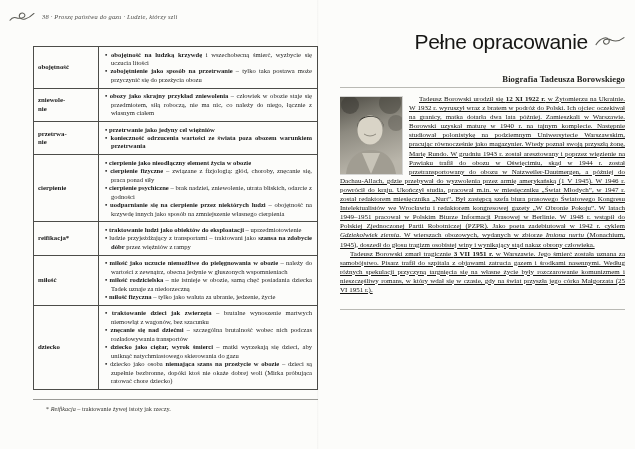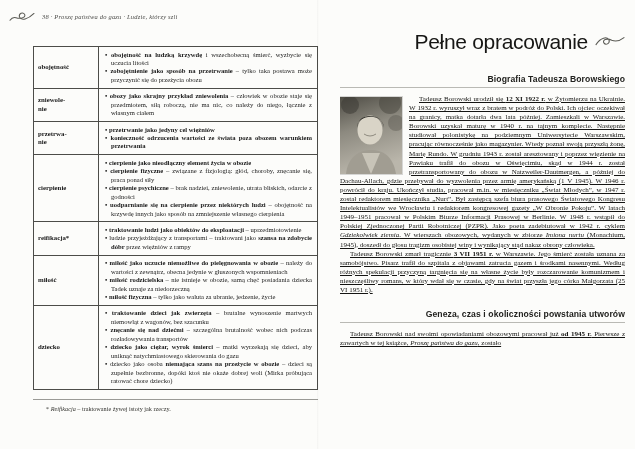--- a/index.html
+++ b/index.html
@@ -30,21 +30,21 @@
   td.desc li::before{content:"• ";font-weight:bold;}
 
   .footnote-rule{width:285px;border-top:1px solid #9a9a96;margin-top:9px;}
   .footnote{width:285px;margin-top:5px;padding-left:13px;box-sizing:border-box;}
   .footnote p{margin:0;font-size:6.2px;color:#33332f;text-indent:0;}
 
   
   .main-title{display:flex;justify-content:flex-end;align-items:center;gap:7px;
     margin:0 0 20px 0;font-family:"Liberation Sans", sans-serif;
     font-size:21px;font-weight:400;letter-spacing:-0.3px;color:#161614;}
-  .section h2{font-family:Liberation Sans, sans-serif;font-size:8.6px;font-weight:700;
+  .section h2{font-family:Liberation Serif, serif;font-size:8.6px;font-weight:700;
     text-align:right;margin:0 0 3px 0;color:#22221f;letter-spacing:0.1px;}
   .heading-rule{border-top:1px solid #b9b9b4;margin:0 0 7px 0;}
   .section-body{overflow:hidden;}
   .section-body p{margin:0;font-size:7px;line-height:1.3;text-align:justify;
     text-indent:10px;color:#141412;text-decoration:underline;}
   .section + .section{margin-top:14px;}
 
   .photo{float:left;width:62px;height:77px;margin:2px 7px 2px 0;
     box-shadow:0 0 0 1px rgba(0,0,0,0.15);}
   .photo svg{display:block;}
@@ -177,21 +177,17 @@
             <path d="M17 31 C16 17 44 15 44 31 C43 23 38 19 30 19 C22 19 18 23 17 31 Z" fill="#2e2d28"></path>
             <path d="M24 37 q6 4 12 0" stroke="#8f8b80" stroke-width="1" fill="none"></path>
           </svg>
         </div>
       <p><span>Tadeusz Borowski urodził się </span><span class="b">12 XI 1922 r.</span><span> w Żytomierzu na Ukrainie. W 1932 r. wyruszył wraz z bratem w podróż do Polski. Ich ojciec oczekiwał na granicy, matka dotarła dwa lata później. Zamieszkali w Warszawie. Borowski uzyskał maturę w 1940 r. na tajnym komplecie. Następnie studiował polonistykę na podziemnym Uniwersytecie Warszawskim, pracując równocześnie jako magazynier. Wtedy poznał swoją przyszłą żonę, Marię Rundo. W grudniu 1943 r. został aresztowany i poprzez więzienie na Pawiaku trafił do obozu w Oświęcimiu, skąd w 1944 r. został przetransportowany do obozu w Natzweiler-Dautmergen, a później do Dachau-Allach, gdzie przebywał do wyzwolenia przez armię amerykańską (1 V 1945). W 1946 r. powrócił do kraju. Ukończył studia, pracował m.in. w miesięczniku „Świat Młodych”, w 1947 r. został redaktorem miesięcznika „Nurt”. Był zastępcą szefa biura prasowego Światowego Kongresu Intelektualistów we Wrocławiu i redaktorem kongresowej gazety „W Obronie Pokoju”. W latach 1949–1951 pracował w Polskim Biurze Informacji Prasowej w Berlinie. W 1948 r. wstąpił do Polskiej Zjednoczonej Partii Robotniczej (PZPR). Jako poeta zadebiutował w 1942 r. cyklem </span><span class="i">Gdziekolwiek ziemia</span><span>. W wierszach obozowych, wydanych w zbiorze </span><span class="i">Imiona nurtu</span><span> (Monachium, 1945), doszedł do głosu tragizm osobistej winy i wynikający stąd nakaz obrony człowieka.</span></p>
           <p><span>Tadeusz Borowski zmarł tragicznie </span><span class="b">3 VII 1951 r.</span><span> w Warszawie. Jego śmierć została uznana za samobójstwo. Pisarz trafił do szpitala z objawami zatrucia gazem i środkami nasennymi. Według różnych spekulacji przyczyną targnięcia się na własne życie były rozczarowanie komunizmem i nieszczęśliwy romans, w który wdał się w czasie, gdy na świat przyszła jego córka Małgorzata (25 VI 1951 r.).</span></p>
         </div>
     </div>
 
     <div class="section">
-      <h2>Geneza, czas i okoliczności powstania utworów</h2>
       <div class="heading-rule"></div>
-      <div class="section-body">
-          <p><span>Tadeusz Borowski nad swoimi opowiadaniami obozowymi pracował już </span><span class="b">od 1945 r.</span><span> Pierwsze z zawartych w tej książce, </span><span class="i">Proszę państwa do gazu</span><span>, zostało</span></p>
-        </div>
     </div>
   </div>
 
 </div>
 
 </body></html>

